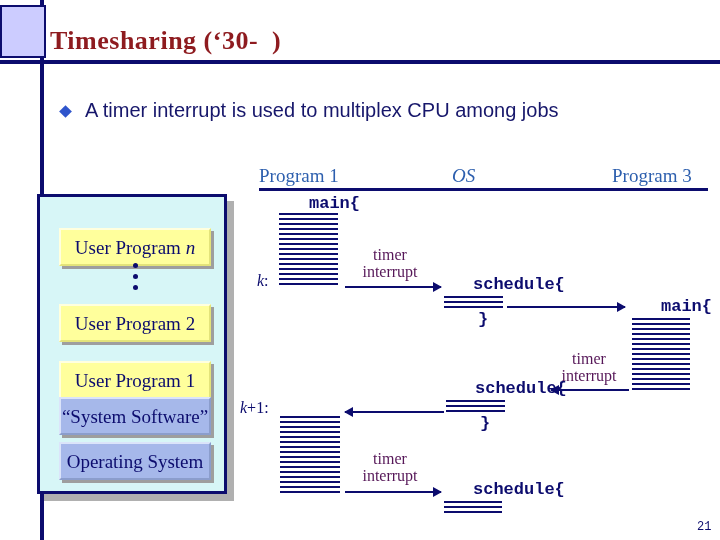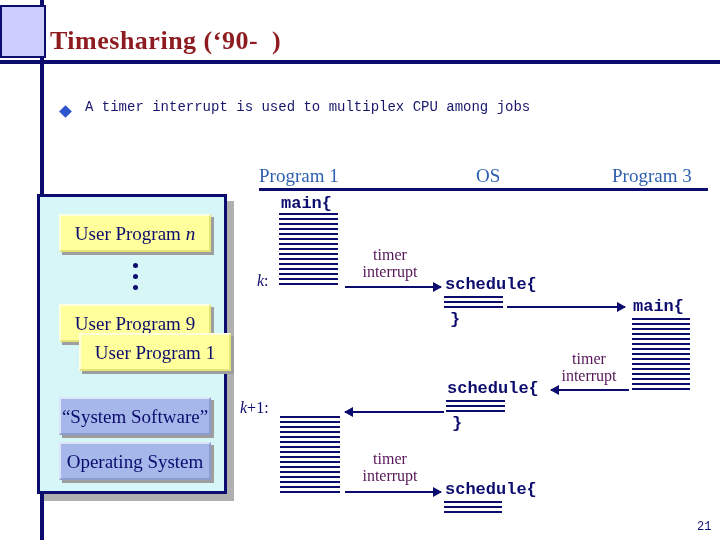--- a/index.html
+++ b/index.html
@@ -25,33 +25,33 @@
   .corner{position:absolute;left:0px;top:5px;width:46px;height:53px;background:var(--corner_lavender);border:2px solid var(--accent_navy);}
   .title{
     position:absolute;left:50px;top:26px;font-size:26px;font-weight:bold;
     color:var(--title_red);white-space:pre;letter-spacing:0.5px;
   }
   .bullet-diamond{
     position:absolute;left:61px;top:107px;width:9px;height:9px;
     background:#2f55cc;transform:rotate(45deg);
   }
   .bullet-text{
-    position:absolute;left:85px;top:99px;font-family:Liberation Mono, monospace;
-    font-size:14px;color:#17176b;white-space:nowrap;
+    position:absolute;left:85px;top:99px;font-family:Liberation Sans, sans-serif;
+    font-size:20px;color:#17176b;white-space:nowrap;
   }
   
   .colhead{position:absolute;top:165px;font-size:19px;color:var(--header_blue);text-align:left;}
   .colhead.p1{left:259px;width:90px;}
-  .colhead.os{left:476px;width:56px;}
+  .colhead.os{left:452px;width:56px;font-style:italic;}
   .colhead.p2{left:612px;width:96px;}
   .colrule{position:absolute;left:259px;top:188px;width:449px;height:3px;background:var(--accent_navy);}
   
   .code{
     position:absolute;font-family:"Liberation Mono",monospace;font-weight:bold;
-    font-size:17px;color:var(--accent_navy);white-space:nowrap;line-height:17px;
+    font-size:17px;color:var(--accent_navy);white-space:nowrap;line-height:17px;margin-left:28px;
   }
   .hatch{
     position:absolute;
     background:repeating-linear-gradient(to bottom,var(--accent_navy) 0 2px,transparent 2px 5px);
   }
   .timelabel{position:absolute;font-size:16px;font-style:italic;color:var(--accent_navy);white-space:nowrap;}
   .timelabel .rom{font-style:normal;}
   .tint{position:absolute;font-size:16px;color:var(--interrupt_purple);text-align:center;line-height:17px;}
   
   .arrow{position:absolute;height:0;border-top:2px solid var(--accent_navy);}
@@ -83,21 +83,21 @@
 </style>
 </head>
 <body>
 
 <div id="slide">
 
   <div class="vline"></div>
   <div class="hline"></div>
   <div class="corner"></div>
 
-  <div class="title">Timesharing (‘90-  )</div>
+  <div class="title">Timesharing (‘30-  )</div>
 
   <div class="bullet-diamond"></div>
   <div class="bullet-text">A timer interrupt is used to multiplex CPU among jobs</div>
 
   <div class="colhead p1">Program 1</div>
   <div class="colhead os">OS</div>
   <div class="colhead p2">Program 3</div>
   <div class="colrule"></div>
 
   <div class="code" style="left:281px;top:195px;">main{</div>
@@ -135,27 +135,27 @@
   <div class="tint" style="left:350px;top:450px;width:80px;">
     <div>timer</div>
     <div>interrupt</div>
   </div>
   <div class="arrow right" style="left:345px;top:491px;width:96px;"></div>
 
   <div class="code" style="left:445px;top:481px;">schedule{</div>
   <div class="hatch" style="left:444px;top:501px;width:58px;height:13px;"></div>
 
   <div class="panel">
-    <div class="membox yellow" style="top:17px;"><span>User Program </span><span class="it">n</span></div>
+    <div class="membox yellow" style="top:31px;"><span>User Program </span><span class="it">n</span></div>
     <div class="dots">
         <span></span>
         <span></span>
         <span></span>
       </div>
-    <div class="membox yellow" style="top:107px;">User Program 9</div>
-    <div class="membox yellow" style="top:136px;margin-left:20px;">User Program 1</div>
+    <div class="membox yellow" style="top:107px;">User Program 2</div>
+    <div class="membox yellow" style="top:164px;">User Program 1</div>
     <div class="membox blue" style="top:245px;">Operating System</div>
     <div class="membox blue" style="top:200px;">“System Software”</div>
   </div>
 
   <div class="pagenum">21</div>
 
 </div>
 
 </body></html>

